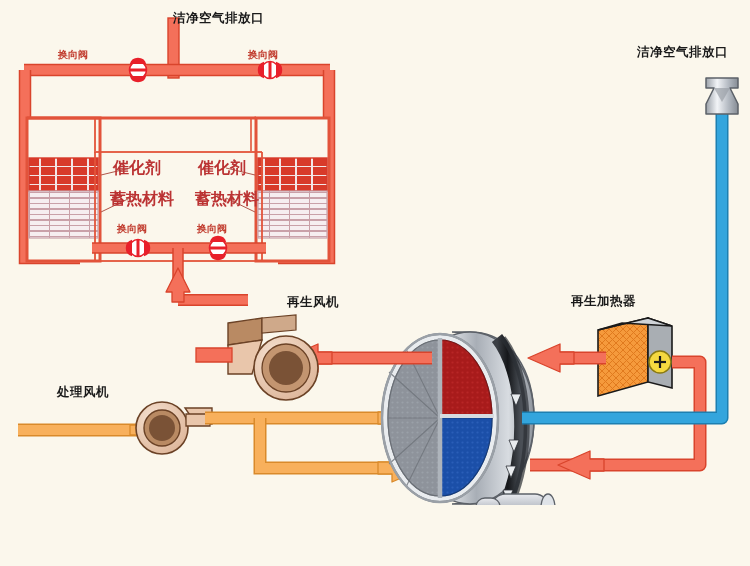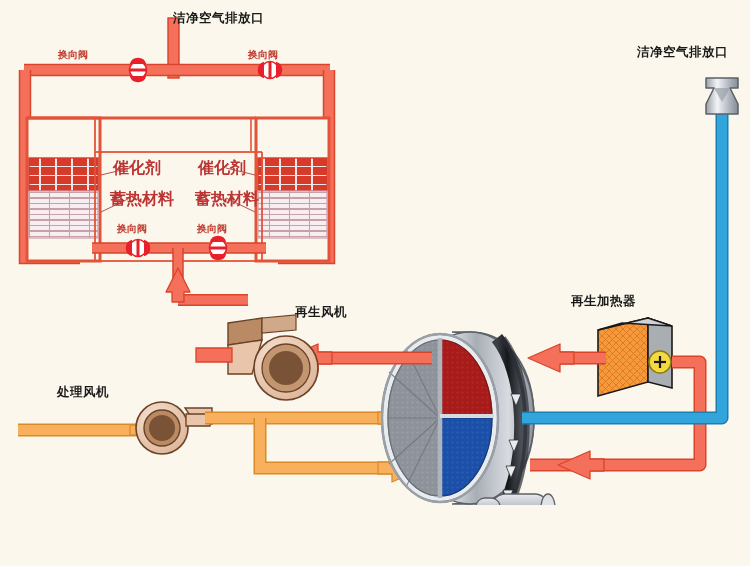--- a/index.html
+++ b/index.html
@@ -281,21 +281,21 @@
   </g>
 
   <g>
     <path d="M706 78 L738 78 L738 88 L730 88 L738 104 L738 114 L706 114 L706 104 L714 88 L706 88 Z" fill="url(#stackG)" stroke="#5c6168" stroke-width="1.5" stroke-linejoin="round"></path>
     <path d="M714 88 L730 88 L722 102 Z" fill="#9aa0a7" opacity="0.7"></path>
   </g>
 </svg>
 
 <div class="lbl" style="left:173px;top:10px;">洁净空气排放口</div>
 <div class="lbl" style="left:637px;top:44px;">洁净空气排放口</div>
-<div class="lbl" style="left:295px;top:294px;margin-top:10px;">再生风机</div>
+<div class="lbl" style="left:287px;top:294px;">再生风机</div>
 <div class="lbl" style="left:57px;top:384px;font-family:Liberation Mono, monospace;">处理风机</div>
 <div class="lbl" style="left:571px;top:293px;">再生加热器</div>
 <div class="lbl" style="left:518px;top:536px;text-decoration:underline;">转轮</div>
 
 <div class="vlbl" style="left:58px;top:48px;">换向阀</div>
 <div class="vlbl" style="left:248px;top:48px;">换向阀</div>
 <div class="vlbl" style="left:117px;top:222px;">换向阀</div>
 <div class="vlbl" style="left:197px;top:222px;">换向阀</div>
 
 <div class="mlbl" style="left:113px;top:158px;">催化剂</div>

